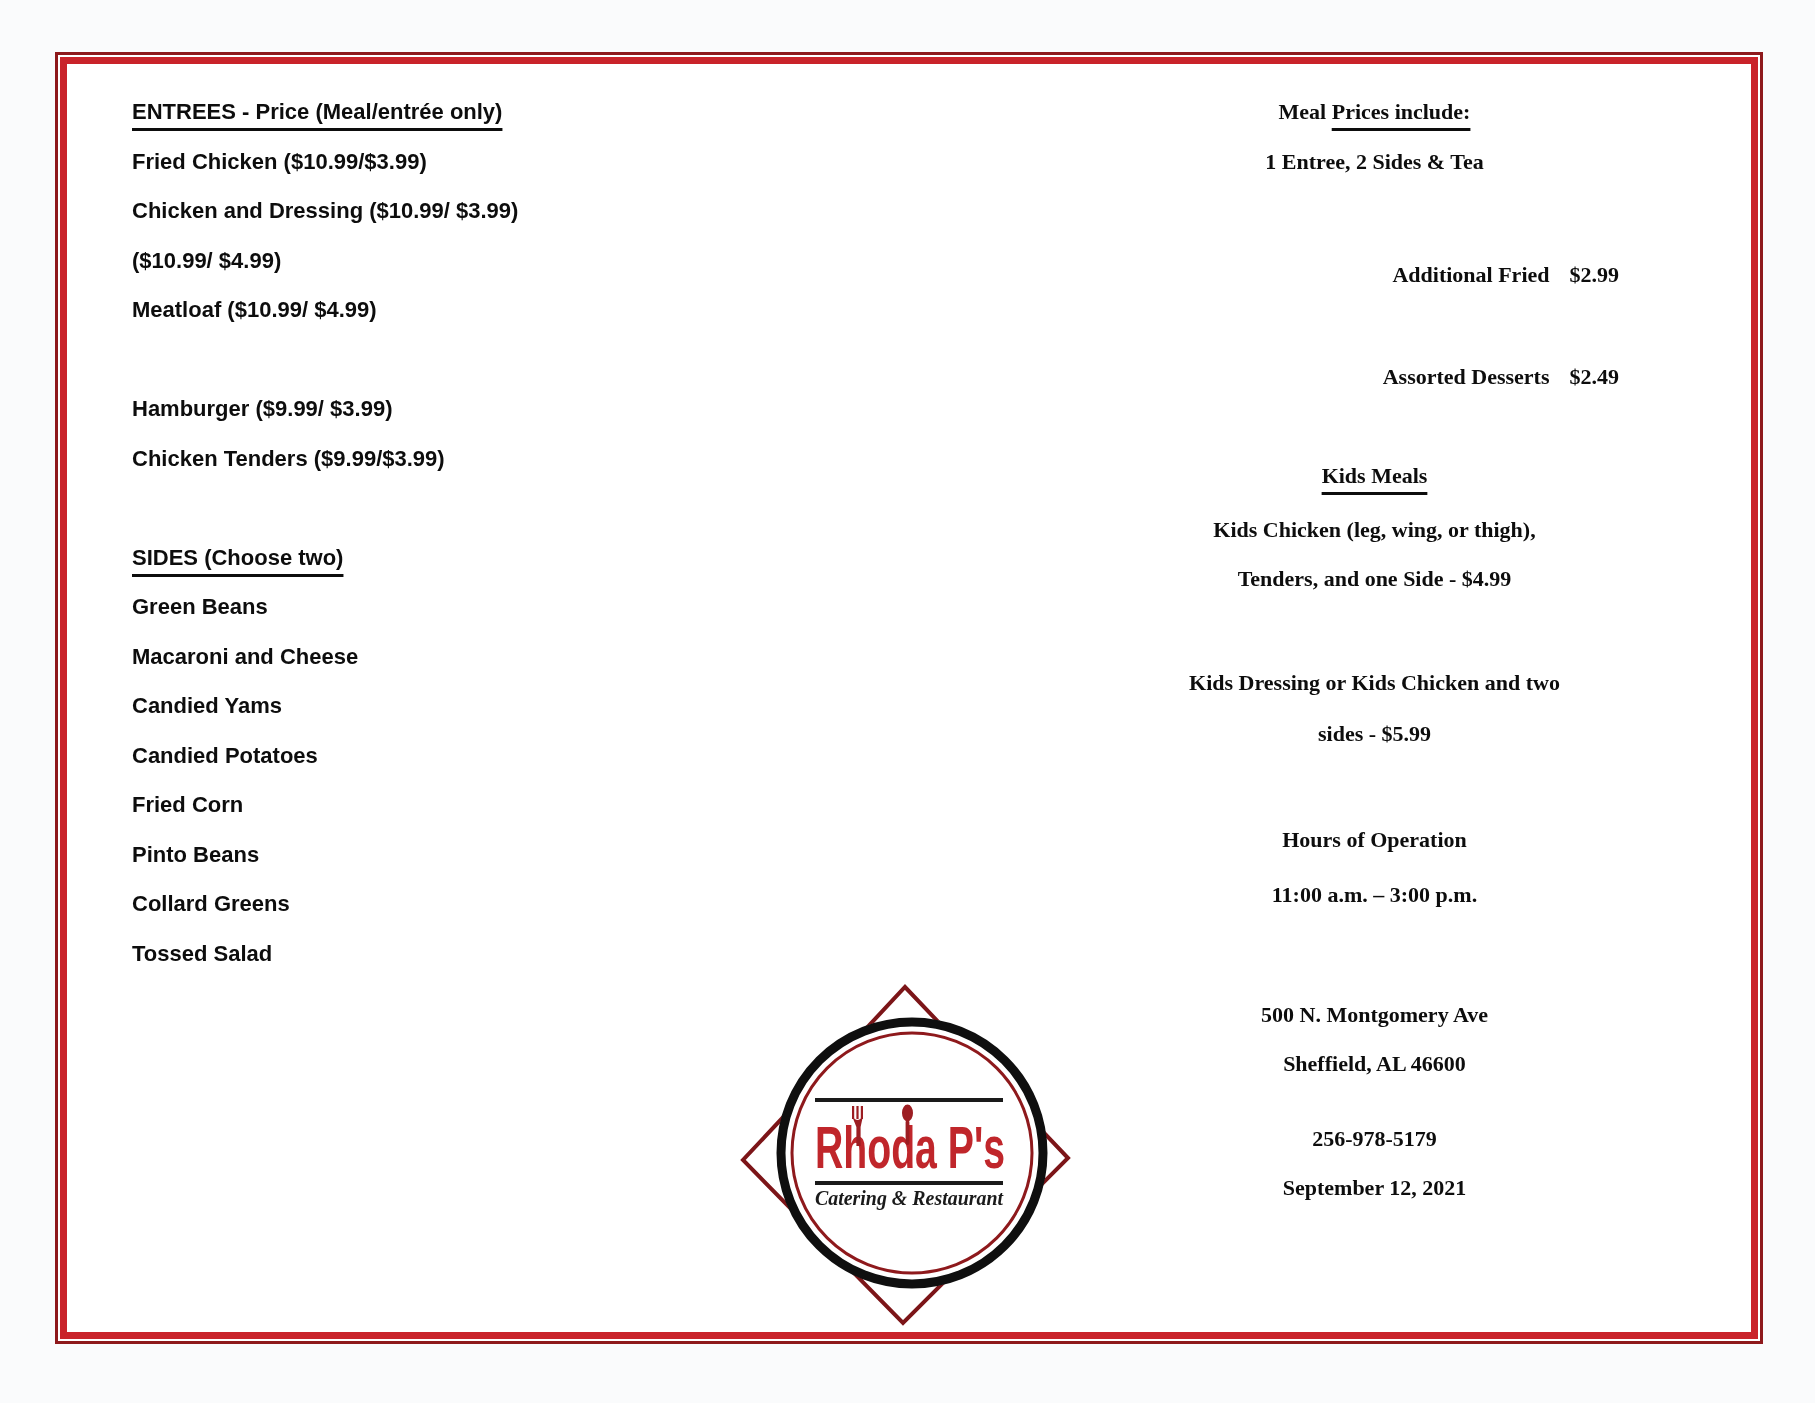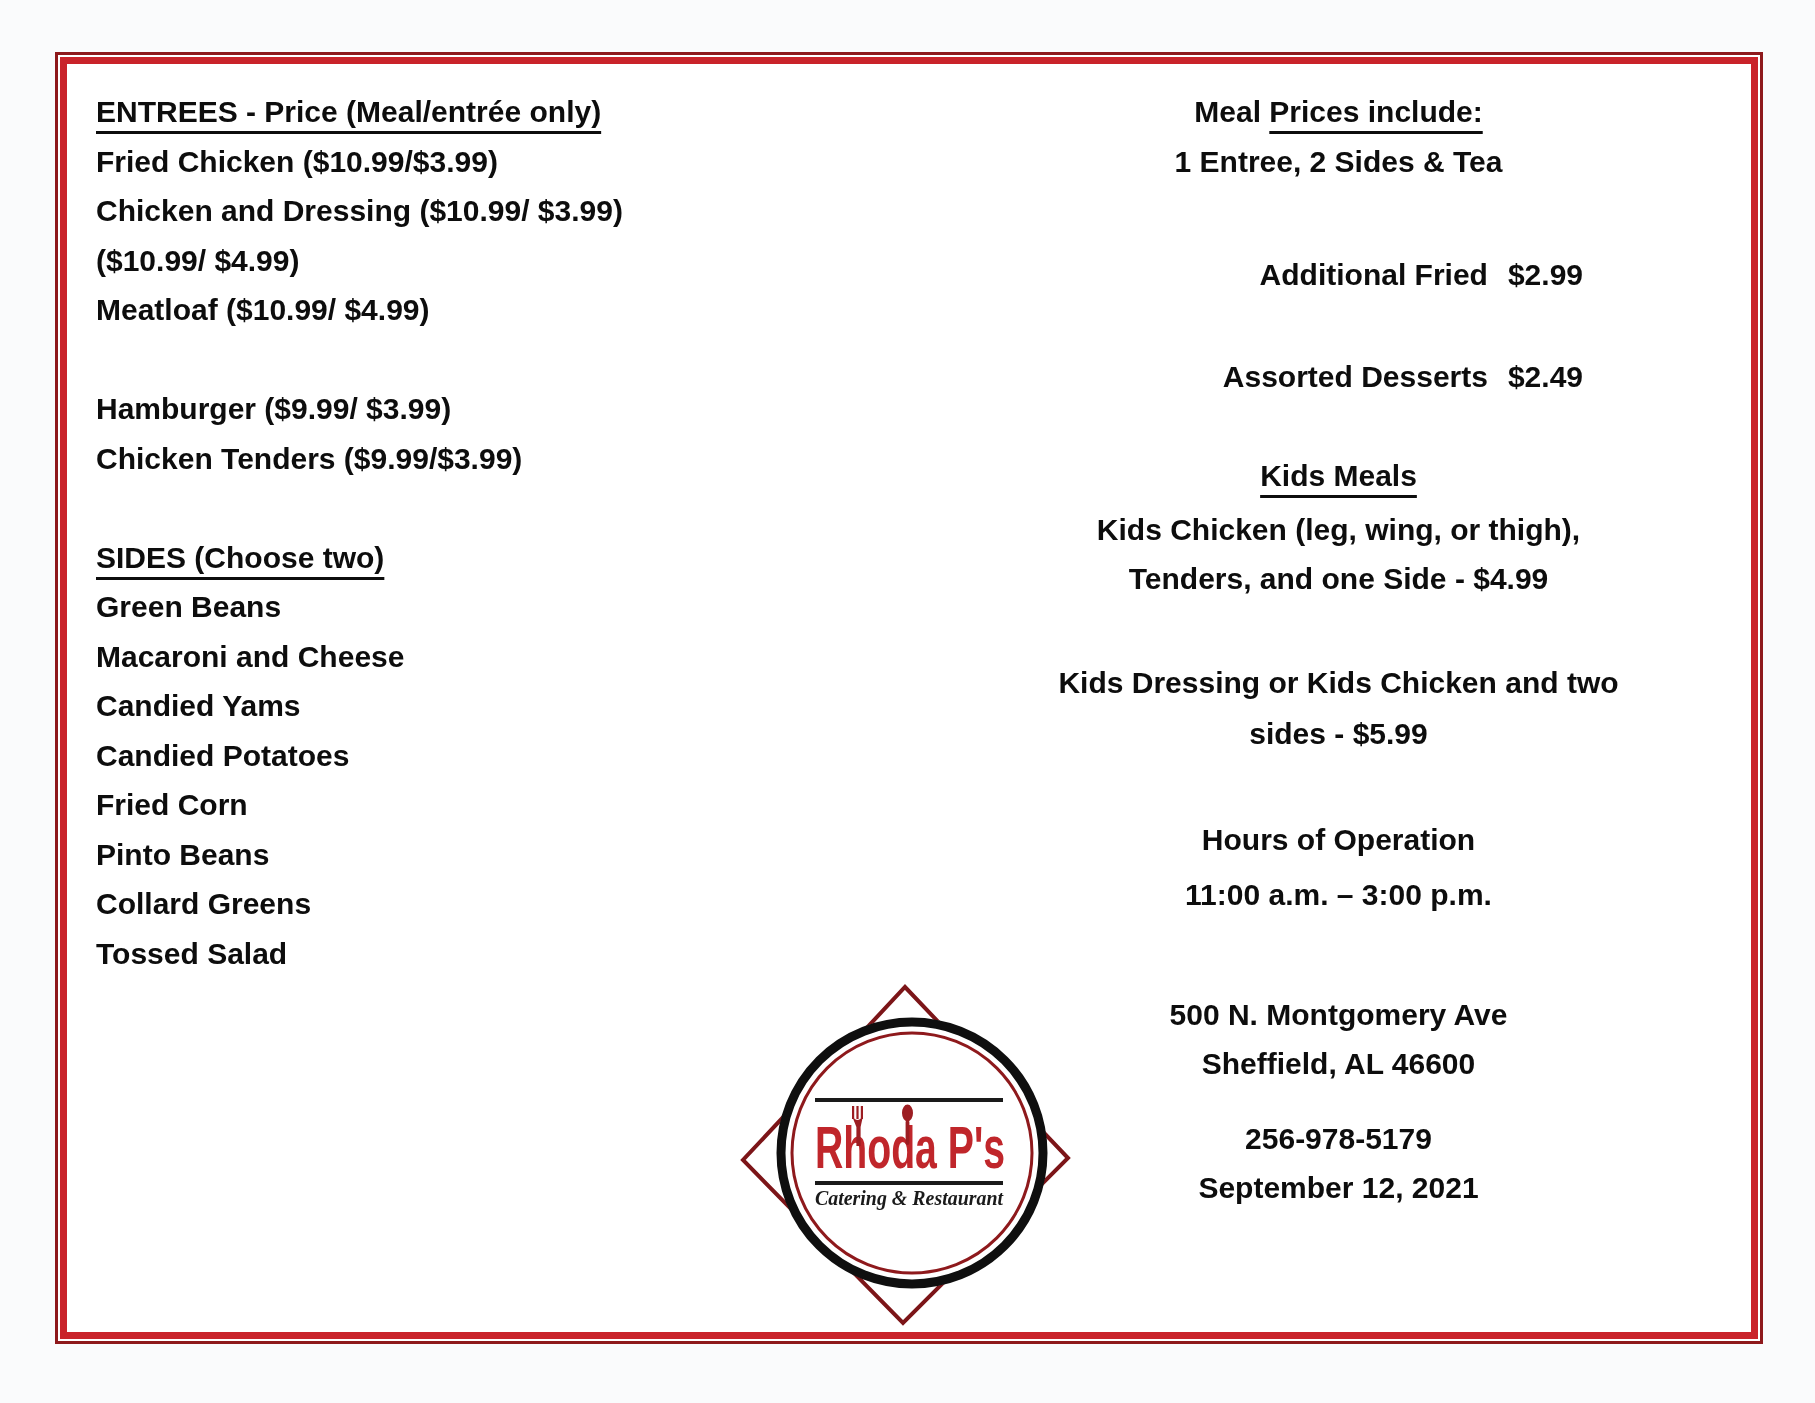--- a/index.html
+++ b/index.html
@@ -5,30 +5,30 @@
   * { margin:0; padding:0; box-sizing:border-box; }
   html,body { width:1815px; height:1403px; background:#fafbfc; overflow:hidden;
               font-family:"Liberation Sans", sans-serif; }
   .canvas { position:absolute; left:0; top:0; width:1815px; height:1403px; }
 
   
   .page { position:absolute; left:55px; top:52px; width:1708px; height:1292px;
           border:3px solid var(--border-outer,#8e191c); background:#fff; }
   .page-inner { position:absolute; inset:2px; border:7px solid var(--border-inner,#c9232a); }
 
-  .col { position:absolute; color:var(--text,#0d0d0d); font-weight:700; font-size:30px; }
+  .col { position:absolute; color:var(--text,#0d0d0d); font-weight:700; font-size:22px;margin-left:36px; }
   .left-col  { left:96px;  top:87px; width:700px; }
   .right-col { left:950px; top:87px; width:777px; }
 
   .line { height:49.5px; line-height:49.5px; white-space:nowrap; }
   .spacer { height:49.5px; }
 
   .u { text-decoration:underline; text-decoration-thickness:3px; text-underline-offset:9px; }
 
-  .rp { line-height:49.5px; white-space:nowrap; }
+  .rp { line-height:49.5px; white-space:nowrap;font-family:Liberation Serif, serif; }
   .center-group { text-align:center; }
   .price-line { text-align:right; padding-right:144px; }
   .right-line { text-align:center; }
   .price-val { display:inline-block; margin-left:20px; }
 
   .mt64{margin-top:64px;} .mt52{margin-top:52px;} .mt48{margin-top:48px;}
   .mt50{margin-top:50px;} .mt4{margin-top:4px;}  .mt54{margin-top:54px;}
   .mt2{margin-top:2px;}   .mt56{margin-top:56px;} .mt6{margin-top:6px;}
   .mt70{margin-top:70px;} .mt25{margin-top:25px;}
 

